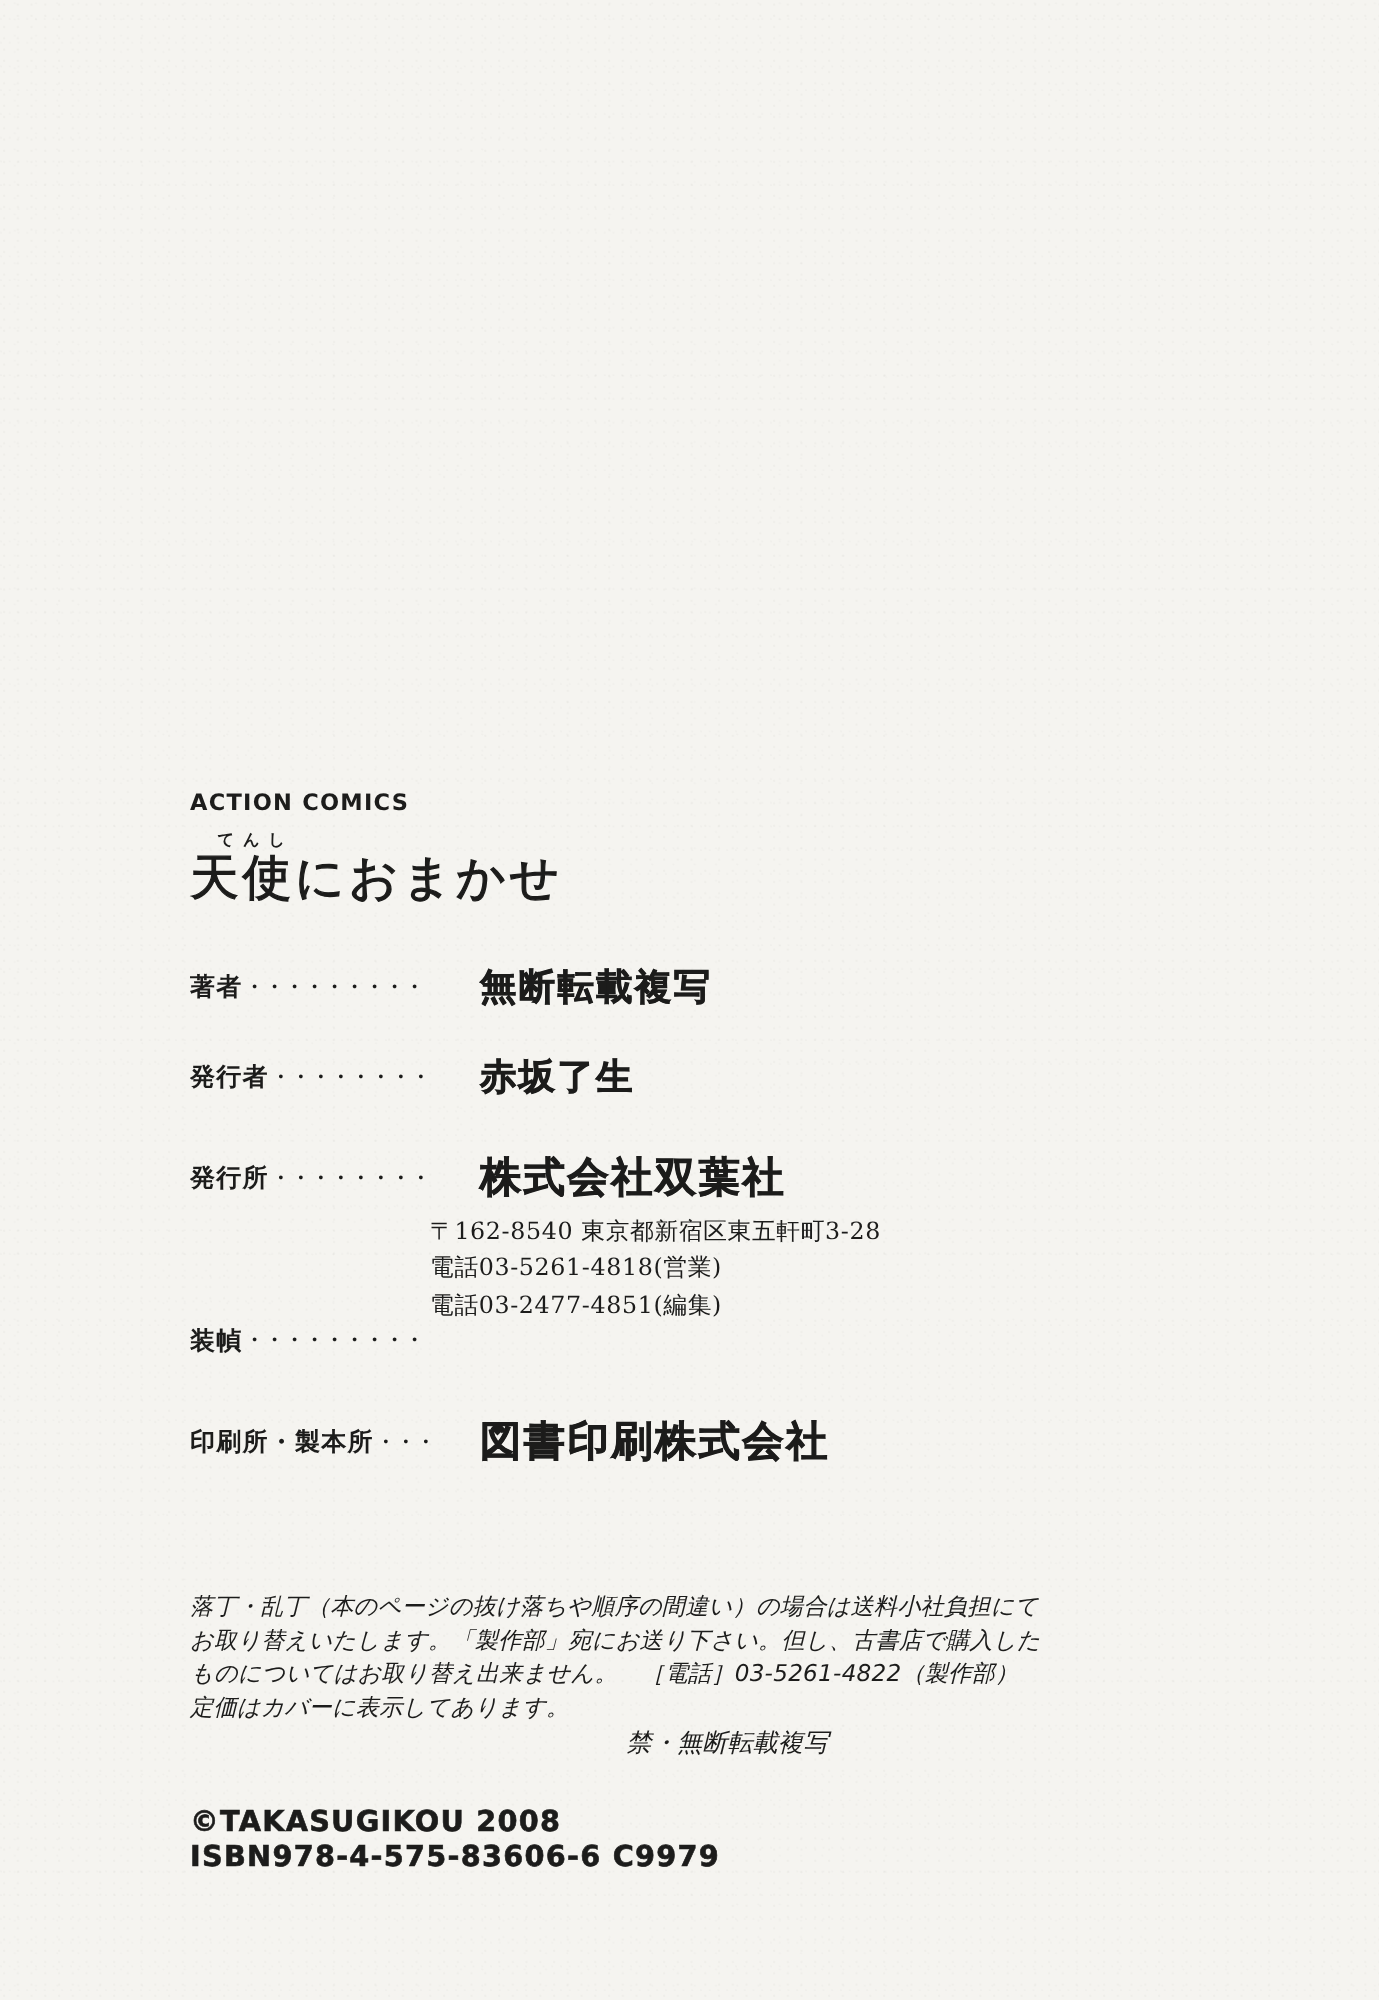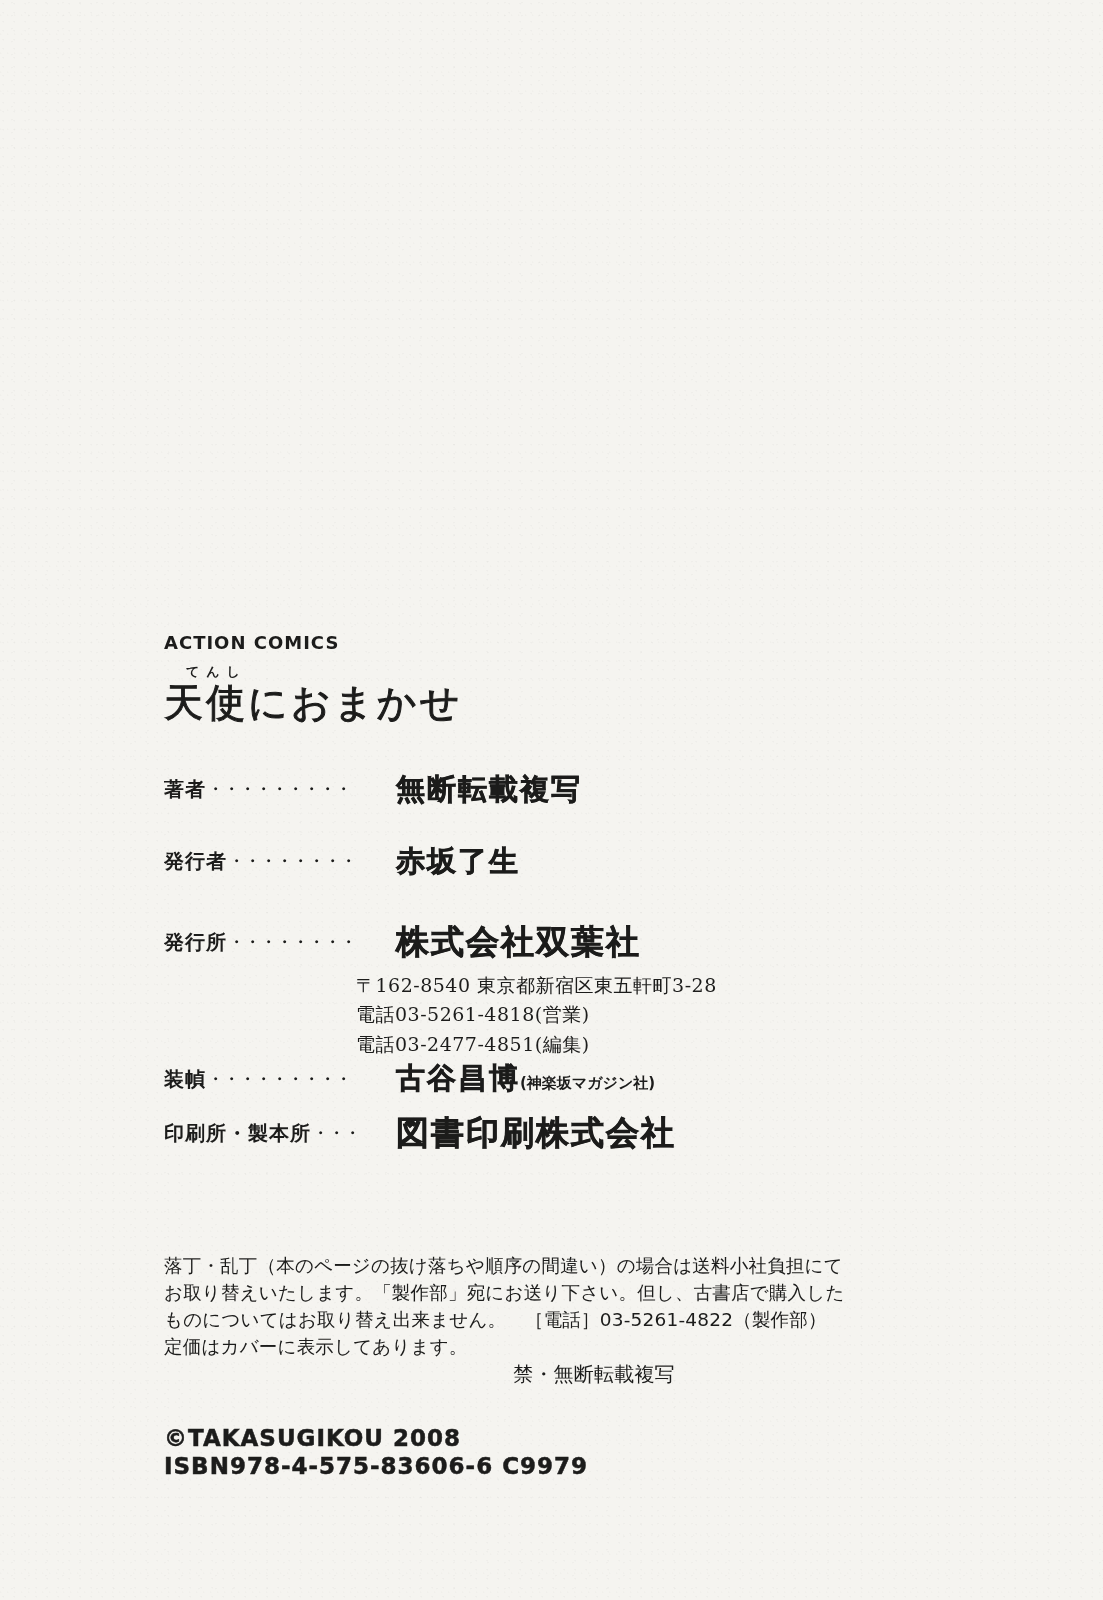--- a/index.html
+++ b/index.html
@@ -10,46 +10,46 @@
       radial-gradient(circle at 30% 40%, rgba(60,60,55,0.035) 0.6px, transparent 1.2px),
       radial-gradient(circle at 70% 20%, rgba(60,60,55,0.03) 0.5px, transparent 1.1px),
       radial-gradient(circle at 10% 80%, rgba(60,60,55,0.028) 0.5px, transparent 1px);
     background-size:11px 9px, 17px 13px, 7px 19px;
     font-family:"DejaVu Sans","Liberation Sans",sans-serif;
     color:#1c1c1b;
     position:relative;
     overflow:hidden;
   }
   .page{position:absolute;inset:0;}
-  .content{position:absolute;left:164px;top:632px;width:860px;}
+  .content{position:absolute;left:152px;top:632px;width:860px;}
 
   .brand{font-size:18px;font-weight:700;letter-spacing:1px;}
   .furigana{margin:10px 0 0 22px;font-size:13px;font-weight:600;letter-spacing:7px;}
   .book-title{margin-top:2px;font-size:39px;font-weight:400;letter-spacing:3px;line-height:1.05;
     -webkit-text-stroke:1px #1c1c1b;}
   .print-date{margin-top:11px;font-size:22px;font-weight:600;letter-spacing:1px;}
 
   .credit-row{display:flex;align-items:center;gap:40px;}
   .row-author{margin-top:46px;}
   .row-issuer{margin-top:32px;}
   .row-publisher{margin-top:38px;}
   .row-design{}
-  .row-printer{margin-top:12px;}
+  .row-printer{margin-top:45px;}
   .label-col{width:192px;display:flex;align-items:center;flex:0 0 192px;overflow:hidden;}
   .credit-label{font-size:20px;font-weight:800;white-space:nowrap;letter-spacing:1px;}
   .leader{font-size:15px;font-weight:800;white-space:nowrap;overflow:hidden;flex:1;letter-spacing:1px;padding-left:2px;}
   .credit-value{font-size:29px;font-weight:900;letter-spacing:2px;white-space:nowrap;
     -webkit-text-stroke:0.6px #1c1c1b;}
   .credit-value.big{font-size:33px;}
   .value-note{font-size:15px;font-weight:800;letter-spacing:0;-webkit-text-stroke:0;}
   .publisher-sub{margin:6px 0 0 192px;font-family:"DejaVu Serif","Liberation Serif",serif;
     font-size:19px;line-height:1.55;letter-spacing:0.5px;}
   .publisher-sub div{white-space:nowrap;}
 
-  .notice{margin-top:96px;font-size:18.5px;line-height:27px;letter-spacing:0.2px;}
+  .notice{margin-top:96px;font-size:18.5px;line-height:27px;letter-spacing:0.2px;font-style:italic;}
   .notice div{white-space:nowrap;}
   .prohibition{margin-top:1px;font-size:20px;text-align:center;}
 
   .copyright{margin-top:36px;font-size:23px;font-weight:900;letter-spacing:1px;line-height:1.22;
     -webkit-text-stroke:0.5px #1c1c1b;}
 </style>
 </head>
 <body>
 
 <div class="page">
@@ -87,21 +87,20 @@
       <div>〒162-8540 東京都新宿区東五軒町3-28</div>
       <div>電話03-5261-4818(営業)</div>
       <div>電話03-2477-4851(編集)</div>
     </div>
 
     <div class="credit-row row-design">
       <div class="label-col">
         <span class="credit-label">装幀</span>
         <span class="leader">・・・・・・・・・・・・・・・・</span>
       </div>
-      <div class="credit-value"><span>古谷昌博</span><span class="value-note">(神楽坂マガジン社)</span></div>
     </div>
 
     <div class="credit-row row-printer">
       <div class="label-col">
         <span class="credit-label">印刷所・製本所</span>
         <span class="leader">・・・・</span>
       </div>
       <div class="credit-value big">図書印刷株式会社</div>
     </div>
 

